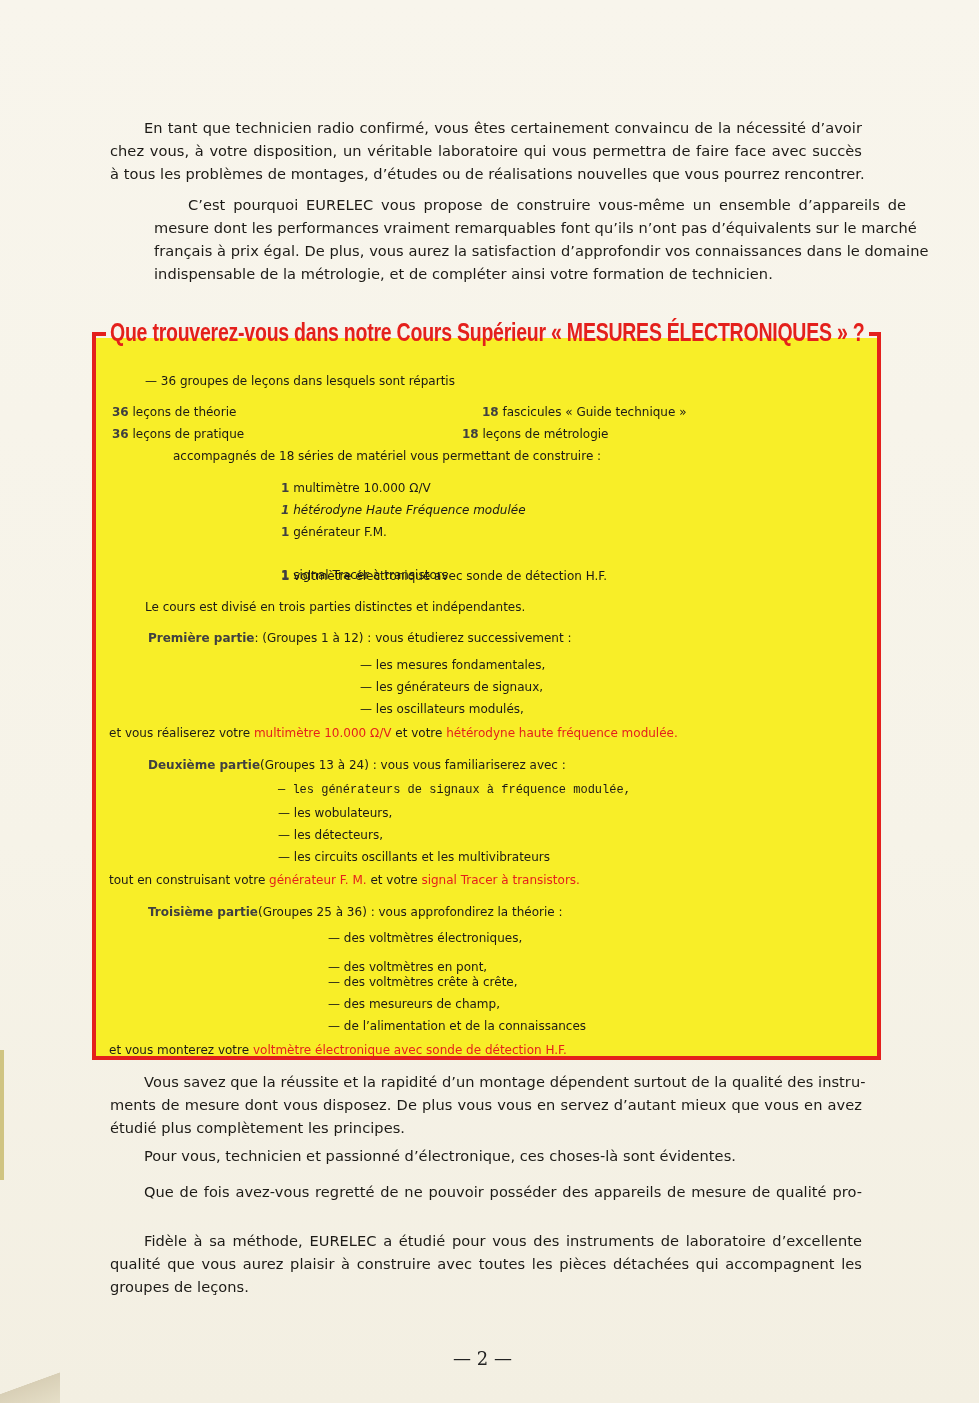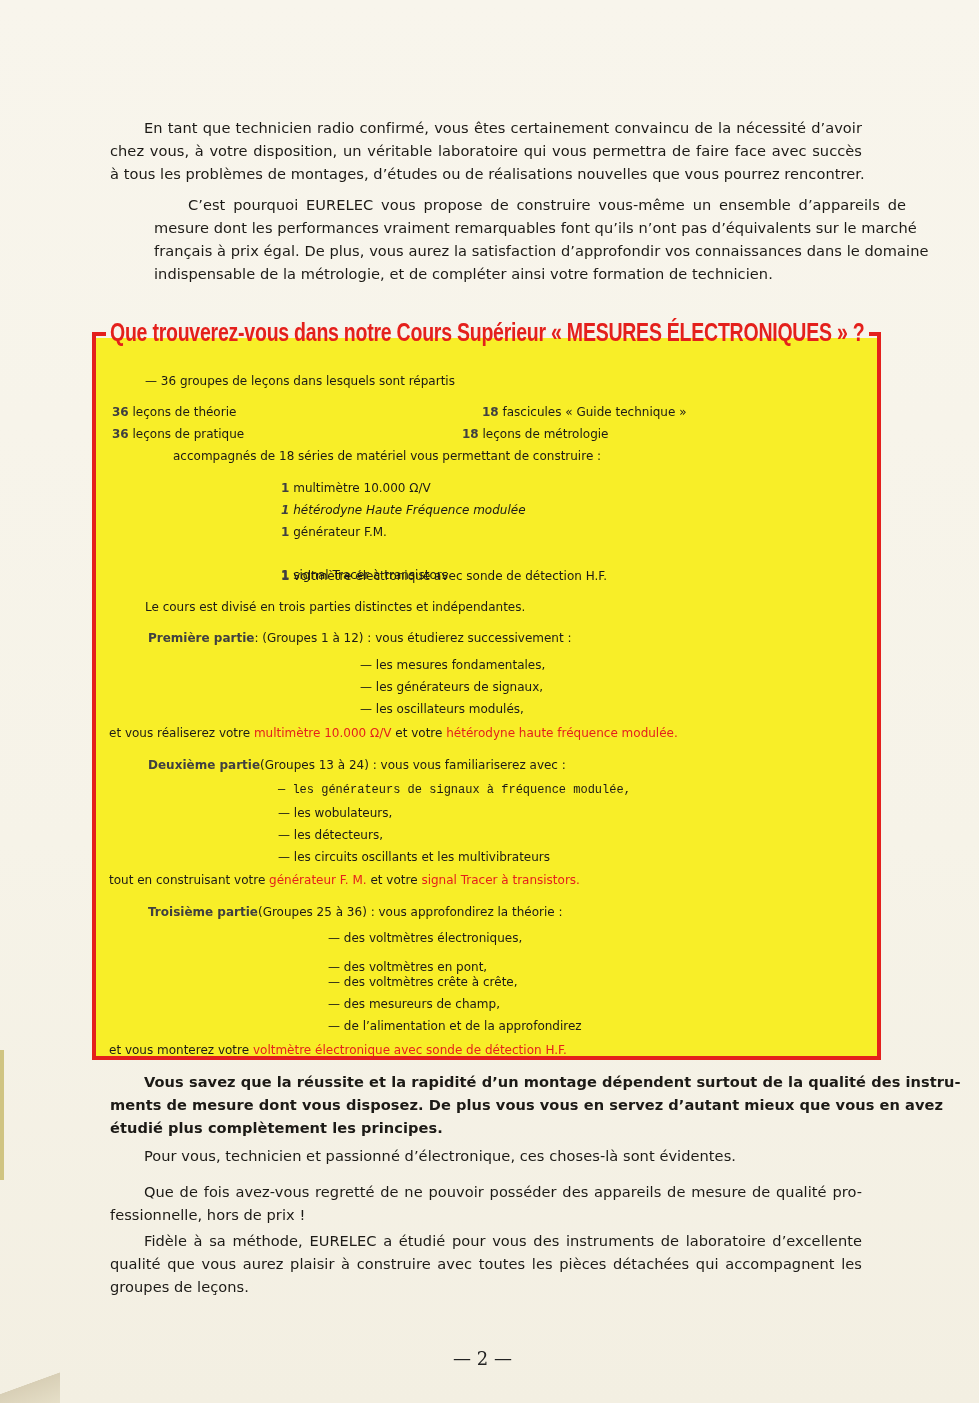--- a/index.html
+++ b/index.html
@@ -131,36 +131,35 @@
   <span>tout en construisant votre</span> <span class="red">générateur F. M.</span> <span>et votre</span> <span class="red">signal Tracer à transistors.</span>
 </div>
 
 <div class="t" style="left:148px; top:902px;">
   <span class="redb">Troisième partie</span><span>(Groupes 25 à 36) : vous approfondirez la théorie :</span>
 </div>
 <div class="t" style="left:328px; top:928px;">— des voltmètres électroniques,</div>
 <div class="t" style="left:328px; top:950px;margin-top:7px;">— des voltmètres en pont,</div>
 <div class="t" style="left:328px; top:972px;">— des voltmètres crête à crête,</div>
 <div class="t" style="left:328px; top:994px;">— des mesureurs de champ,</div>
-<div class="t" style="left:328px; top:1016px;">— de l’alimentation et de la approfondirez</div>
+<div class="t" style="left:328px; top:1016px;">— de l’alimentation et de la connaissances</div>
 <div class="t" style="left:109px; top:1040px;">
   <span>et vous monterez votre</span> <span class="red">voltmètre électronique avec sonde de détection H.F.</span>
 </div>
 
-<div class="para" style="top:1070px;font-weight:bold;">
+<div class="para" style="top:1070px;">
   <span class="line"><span class="ind"></span><span>Vous savez que la réussite et la rapidité d’un montage dépendent surtout de la qualité des instru-</span></span>
   <span class="line">ments de mesure dont vous disposez. De plus vous vous en servez d’autant mieux que vous en avez</span>
   <span class="line last">étudié plus complètement les principes.</span>
 </div>
 <div class="para" style="top:1144px;">
   <span class="line last"><span class="ind"></span><span>Pour vous, technicien et passionné d’électronique, ces choses-là sont évidentes.</span></span>
 </div>
 <div class="para" style="top:1180px;">
   <span class="line"><span class="ind"></span><span>Que de fois avez-vous regretté de ne pouvoir posséder des appareils de mesure de qualité pro-</span></span>
-  <span class="line last">fessionnelle, hors de prix !</span>
 </div>
 <div class="para" style="top:1229px;">
   <span class="line"><span class="ind"></span><span>Fidèle à sa méthode, EURELEC a étudié pour vous des instruments de laboratoire d’excellente</span></span>
   <span class="line">qualité que vous aurez plaisir à construire avec toutes les pièces détachées qui accompagnent les</span>
   <span class="line last">groupes de leçons.</span>
 </div>
 
 <div class="pagenum">— 2 —</div>
 
 </body></html>

